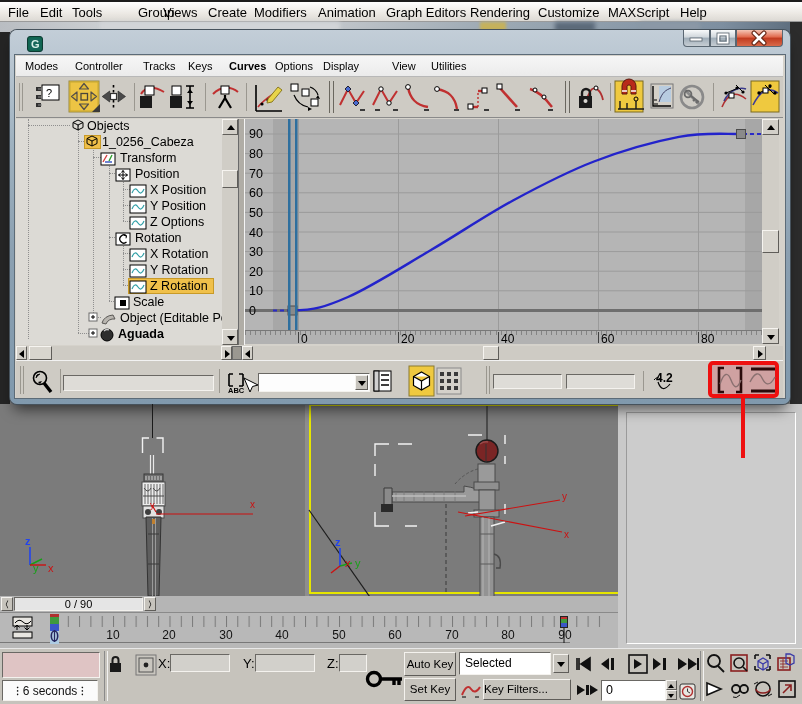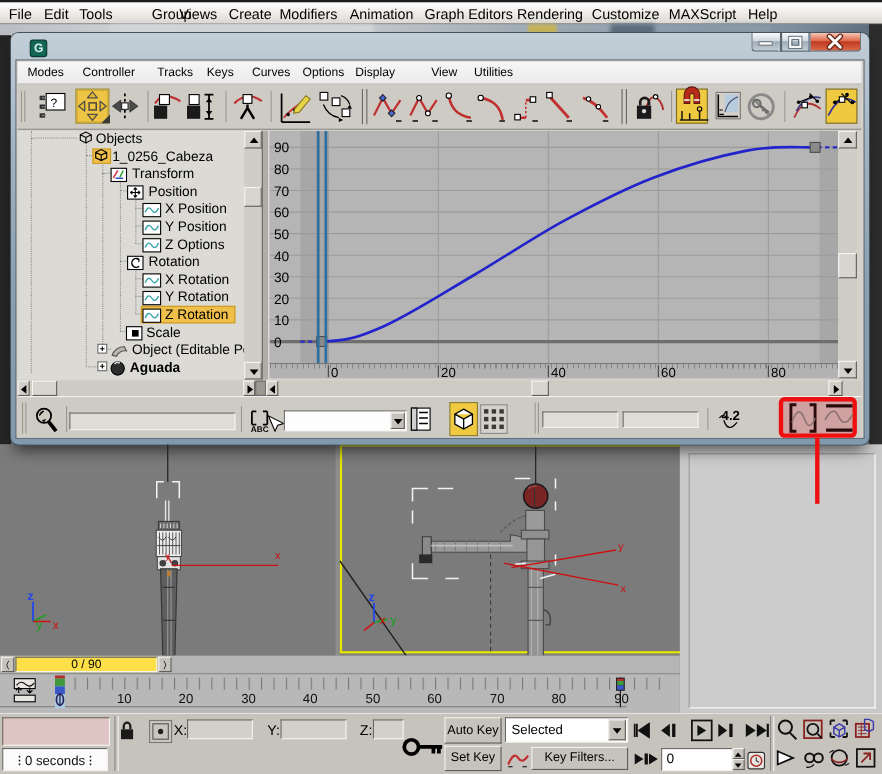--- a/index.html
+++ b/index.html
@@ -110,21 +110,21 @@
     <div class="wbtn" id="btnclose"><svg width="45" height="16">
           <path d="M17 3 L27 13 M27 3 L17 13" stroke="#6a2a18" stroke-width="5" stroke-linecap="round"></path>
           <path d="M17 3 L27 13 M27 3 L17 13" stroke="#fff" stroke-width="2.6" stroke-linecap="round"></path>
         </svg></div>
     <div class="inner"></div>
     <div id="tmenu">
         <span style="left:9px;">Modes</span>
         <span style="left:59px;">Controller</span>
         <span style="left:127px;">Tracks</span>
         <span style="left:172px;">Keys</span>
-        <span style="left:213px;">Curves</span>
+        <span style="left:213px;font-weight:bold;">Curves</span>
         <span style="left:259px;">Options</span>
         <span style="left:307px;">Display</span>
         <span style="left:376px;">View</span>
         <span style="left:415px;">Utilities</span>
       </div>
     <div id="ttool">
       <svg width="767" height="41">
         <g stroke="#9a978f" stroke-width="1">
             <line x1="3.5" y1="6" x2="3.5" y2="34"></line>
             <line x1="6.5" y1="6" x2="6.5" y2="34"></line>
@@ -688,21 +688,21 @@
         <text x="355" y="163" fill="#18a018">y</text>
         <text x="345" y="163" fill="#cc1111">x</text>
       </g>
     </g>
   </svg>
 
   <div class="abs" style="left:741px;top:398px;width:4px;height:60px;background:#ee1010;"></div>
 
   <div class="abs" id="tsrow">
     <div class="raised" style="position:absolute;left:1px;top:1px;width:12px;height:14px;font-size:9px;text-align:center;line-height:13px;">〈</div>
-    <div class="sunken" style="position:absolute;left:14px;top:1px;width:129px;height:14px;background:#fde047;font-size:11px;text-align:center;line-height:13px;">0 / 90</div>
+    <div class="sunken" style="position:absolute;left:14px;top:1px;width:129px;height:14px;background:#e5e5e5;font-size:11px;text-align:center;line-height:13px;">0 / 90</div>
     <div class="raised" style="position:absolute;left:144px;top:1px;width:12px;height:14px;font-size:9px;text-align:center;line-height:13px;">〉</div>
   </div>
 
   <div class="abs" id="trackbar">
     <svg width="618" height="31">
 
       <g transform="translate(13,4)">
           <rect x="0" y="0" width="19" height="9" fill="#e8e6e1" stroke="#000"></rect>
           <path d="M2 6 q4 -5 8 -1 t8 -1" stroke="#000" fill="none"></path>
         <rect x="0" y="15" width="19" height="6" fill="#e8e6e1" stroke="#000"></rect>
@@ -737,21 +737,21 @@
       <line x1="564" y1="3" x2="564" y2="30" stroke="#111"></line>
       <rect x="560" y="3" width="8" height="12" fill="#222"></rect>
       <rect x="561" y="4" width="6" height="2" fill="#c03030"></rect>
       <rect x="561" y="6" width="6" height="4" fill="#3f9a3f"></rect>
       <rect x="561" y="10" width="6" height="4" fill="#3a56c8"></rect>
     </svg>
   </div>
 
   <div class="abs" id="statusbar">
     <div class="sunken" style="position:absolute;left:2px;top:3px;width:98px;height:26px;background:#dfc4c4;"></div>
-    <div class="sunkenw" style="position:absolute;left:2px;top:31px;width:96px;height:21px;background:#fbfbfb;font-size:12px;text-align:center;line-height:20px;color:#111;">⁝ 0 seconds ⁝</div>
+    <div class="sunkenw" style="position:absolute;left:2px;top:31px;width:96px;height:21px;background:#fbfbfb;font-size:12px;text-align:center;line-height:20px;color:#111;">⁝ 6 seconds ⁝</div>
     <div style="position:absolute;left:104px;top:2px;width:2px;height:50px;border-left:1px solid #8a8a8a;border-right:1px solid #f2f2f2;"></div>
 
     <svg style="position:absolute;left:108px;top:4px;" width="60" height="24">
       <rect x="2" y="10" width="11" height="9" fill="#1a1a1a"></rect>
         <path d="M4.5 10 v-3 a3 3 0 0 1 6 0 v3" stroke="#1a1a1a" stroke-width="2" fill="none"></path>
       <rect x="28" y="2" width="20" height="20" fill="#c9c6bf" stroke="#777"></rect>
         <rect x="31" y="5" width="14" height="14" fill="none" stroke="#555"></rect>
         <circle cx="38" cy="12" r="2.4" fill="#222"></circle>
     </svg>
     <div style="position:absolute;left:158px;top:7px;font-size:13px;">X:</div>
@@ -761,29 +761,29 @@
     <div style="position:absolute;left:327px;top:7px;font-size:13px;">Z:</div>
     <div class="sunken" style="position:absolute;left:339px;top:5px;width:28px;height:18px;background:#d2d0cb;"></div>
 
     <svg style="position:absolute;left:364px;top:16px;" width="44" height="36">
       <circle cx="10" cy="14" r="6.5" fill="none" stroke="#000" stroke-width="3.4"></circle>
       <path d="M16 14 H 38 M30 14 v6 M35 14 v6" stroke="#000" stroke-width="3.4"></path>
     </svg>
 
     <div class="raised" style="position:absolute;left:404px;top:3px;width:52px;height:24px;font-size:11.5px;text-align:center;line-height:23px;">Auto Key</div>
     <div class="raised" style="position:absolute;left:404px;top:29px;width:52px;height:23px;font-size:11.5px;text-align:center;line-height:21px;">Set Key</div>
-    <div class="sunkenw" style="position:absolute;left:459px;top:3px;width:112px;height:23px;font-size:12px;line-height:21px;"><span style="margin-left:5px;">Selected</span></div>
+    <div class="sunkenw" style="position:absolute;left:459px;top:3px;width:92px;height:23px;font-size:12px;line-height:21px;"><span style="margin-left:5px;">Selected</span></div>
     <div class="raised" style="position:absolute;left:553px;top:5px;width:16px;height:19px;">
         <span class="arr" style="left:3px;top:7px;border-left:4px solid transparent;border-right:4px solid transparent;border-top:5px solid #000;"></span>
       </div>
     <svg style="position:absolute;left:459px;top:30px;" width="24" height="22">
         <path d="M3 16 Q8 4 12 10 T21 8" stroke="#c03030" stroke-width="2" fill="none"></path>
         <path d="M3 18 h4 M16 18 h4" stroke="#000"></path>
       </svg>
-    <div class="raised" style="position:absolute;left:483px;top:30px;width:88px;height:21px;font-size:11.5px;text-align:center;line-height:19px;">Key Filters...</div>
+    <div class="raised" style="position:absolute;left:483px;top:30px;width:88px;height:21px;font-size:11.5px;text-align:left;line-height:19px;">Key Filters...</div>
 
     <svg style="position:absolute;left:575px;top:3px;" width="130" height="50">
       <g fill="#111">
         <path d="M2 6 v12 M4 6 v12 M15 6 l-9 6 9 6 Z" stroke="#111" stroke-width="1.6"></path>
         <path d="M34 6 l-8 6 8 6 Z M36 6 h3 v12 h-3 Z"></path>
         <rect x="54" y="3" width="18" height="18" fill="none" stroke="#111" stroke-width="1.6"></rect>
           <path d="M59 7 l8 5 -8 5 Z"></path>
         <path d="M78 6 l8 6 -8 6 Z M88 6 h3 v12 h-3 Z"></path>
         <path d="M103 6 l9 6 -9 6 Z M113 6 l9 6 -9 6 Z M122 6 v12 h2 v-12 Z"></path>
         <path d="M2 34 l8 5 -8 5 Z M11 34 h3 v10 h-3 Z M15 34 l8 5 -8 5 Z" transform="translate(0,-1)"></path>

